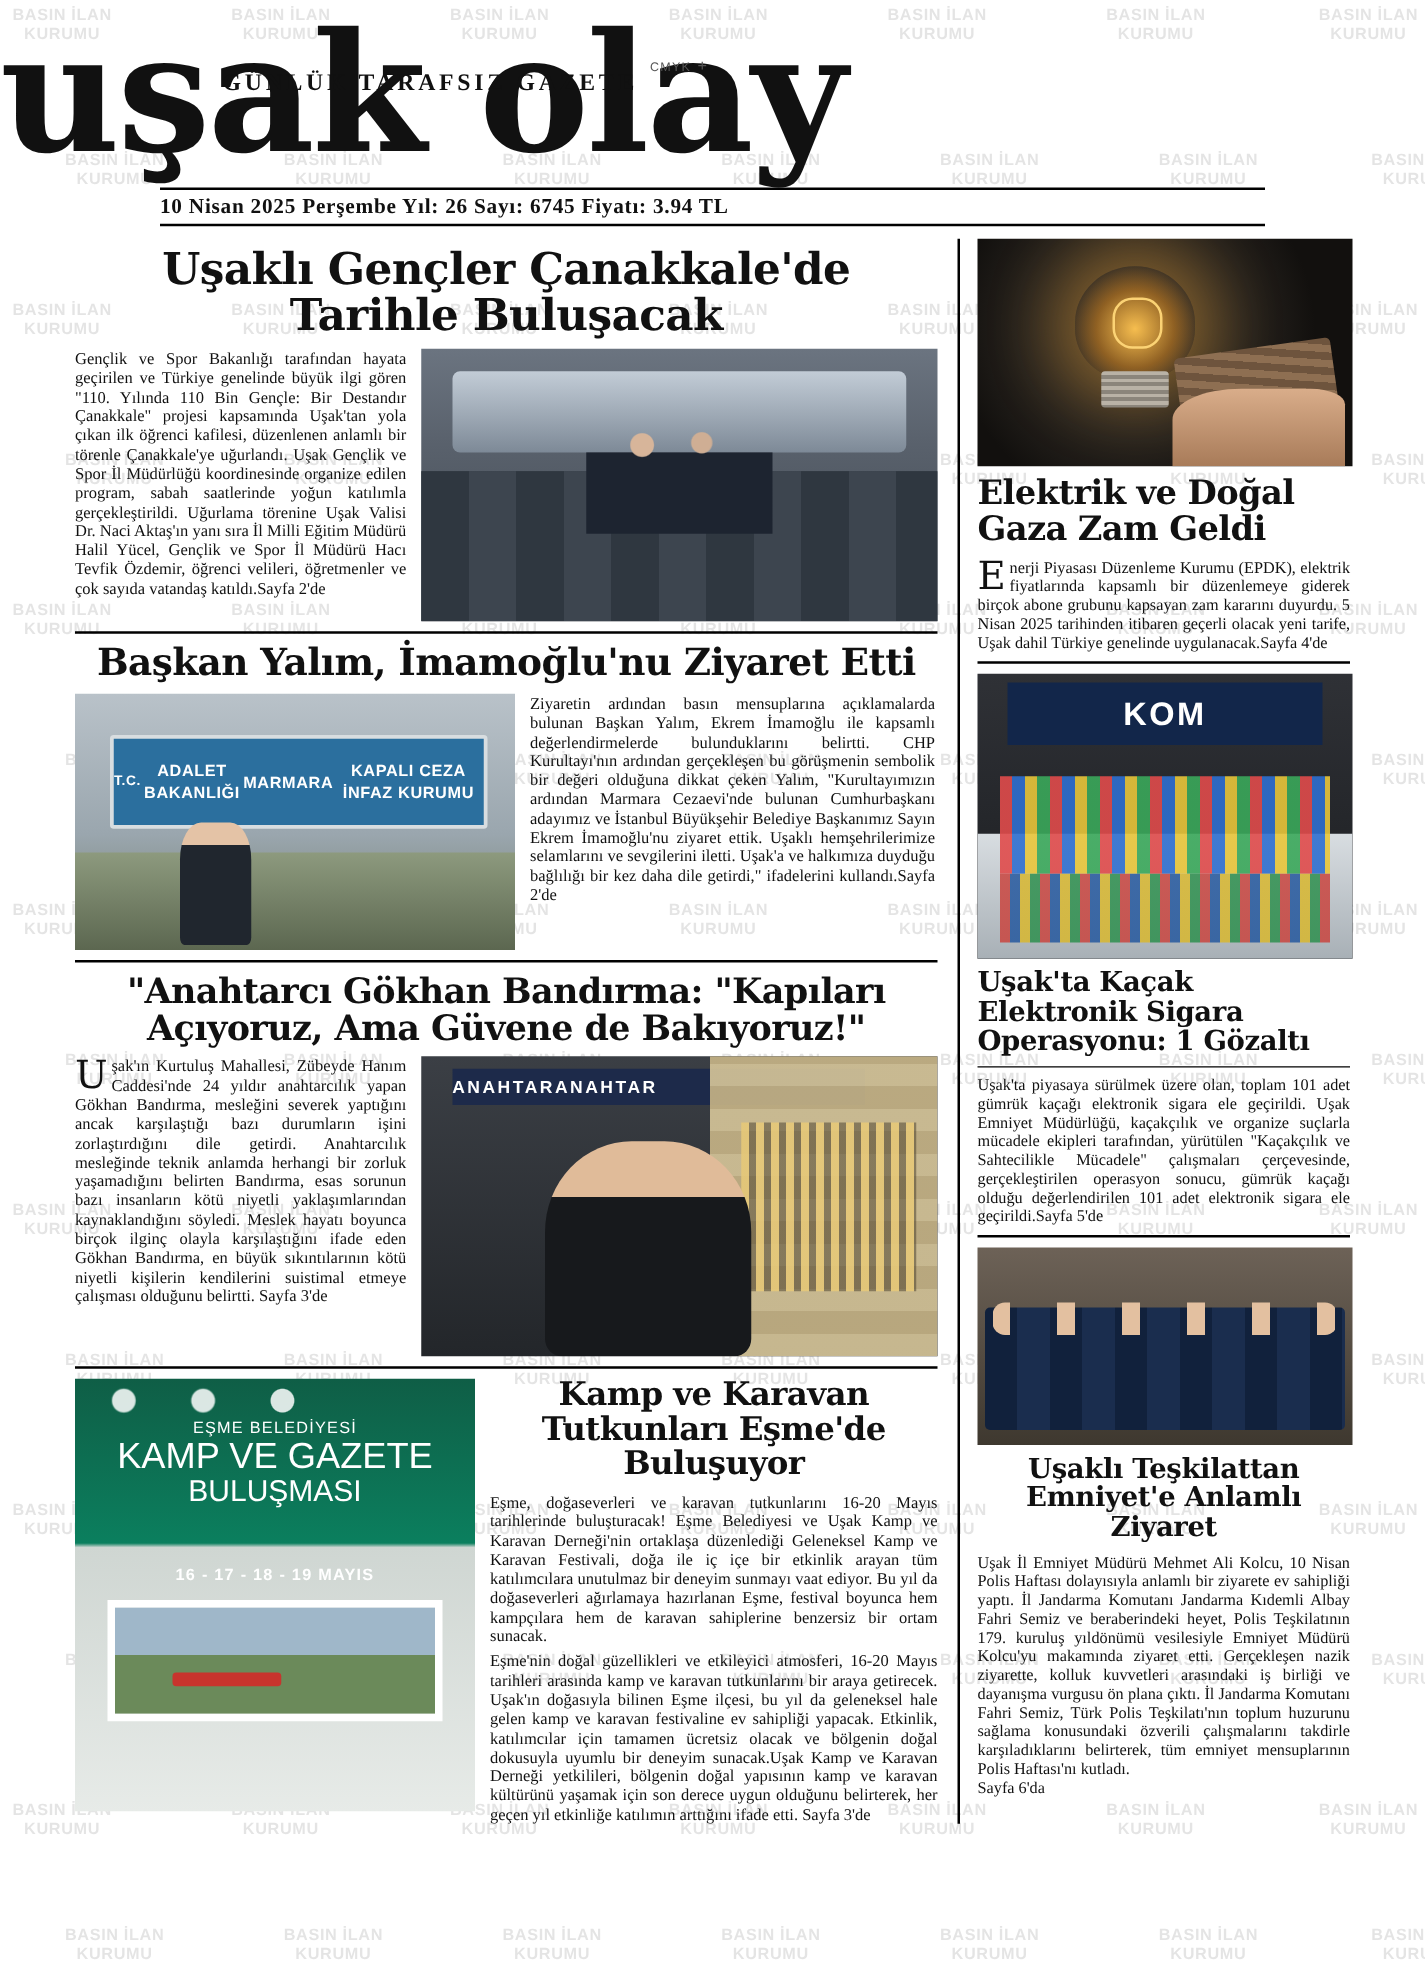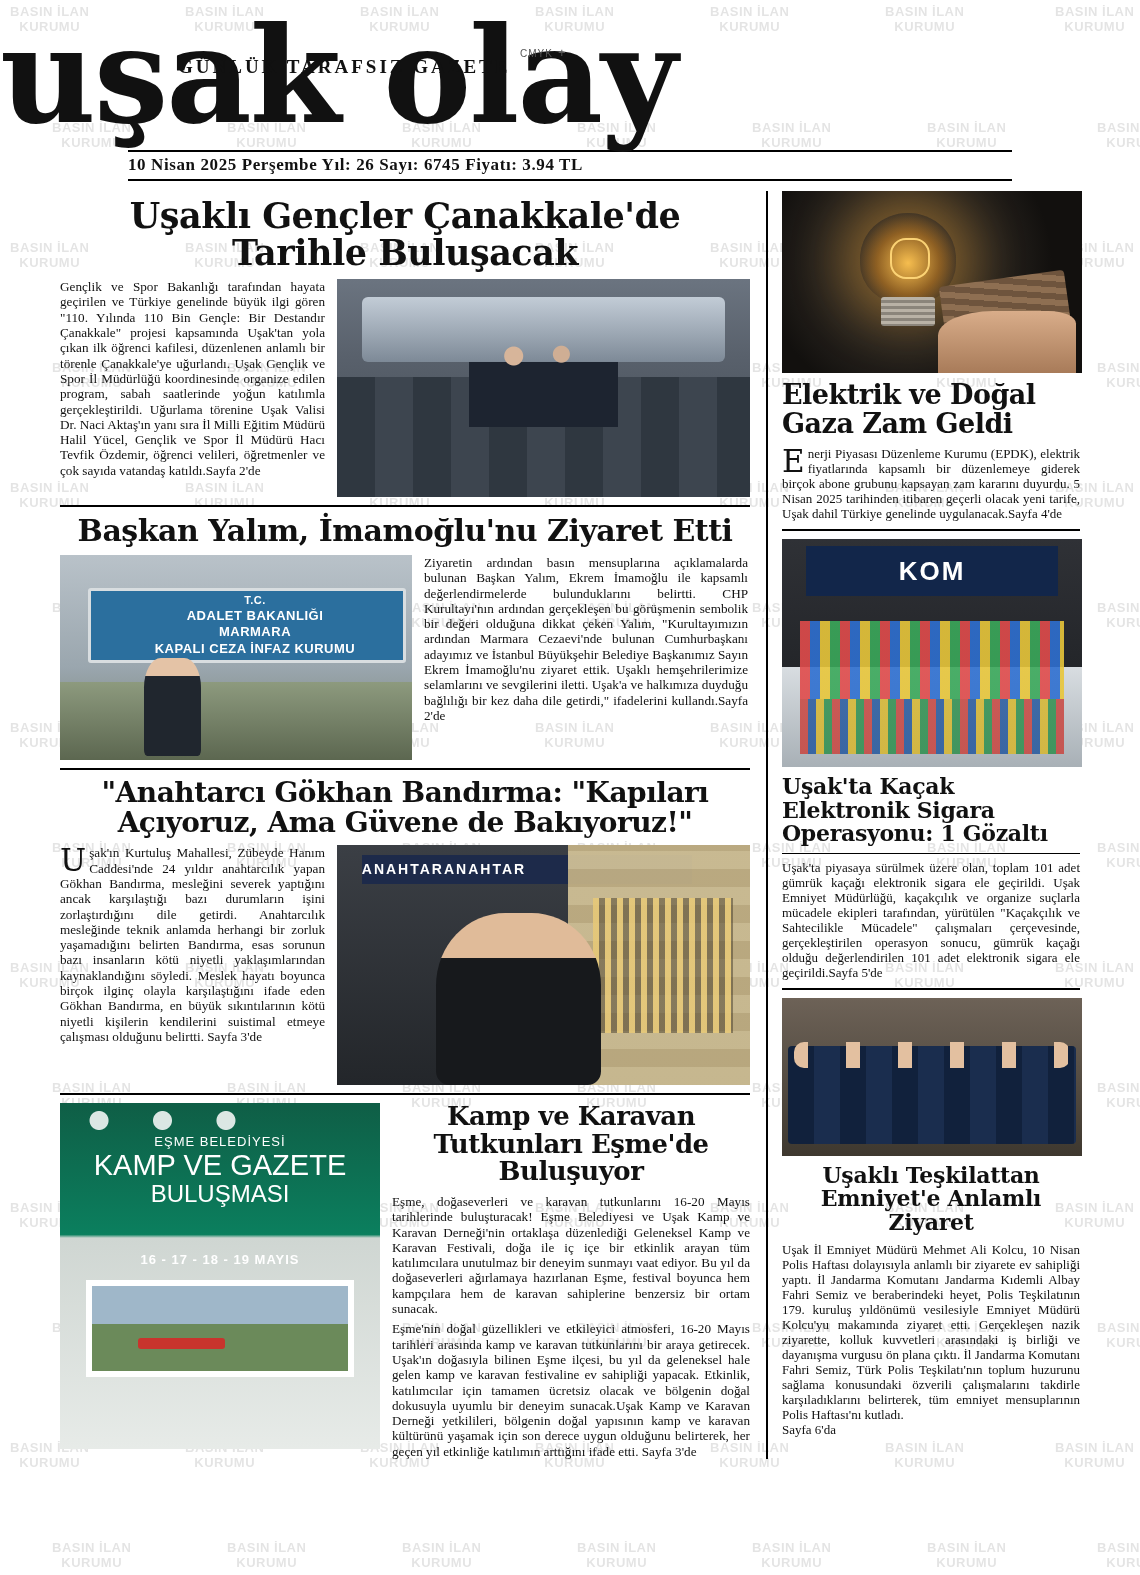--- a/index.html
+++ b/index.html
@@ -168,22 +168,22 @@
       radial-gradient(circle at 62% 20%, #cfae94 0 8px, transparent 9px),
       linear-gradient(180deg, transparent 28%, #1d2430 29%);
     z-index:2; }
 
   
   .ph-gate { background: linear-gradient(180deg,#b9c2c9 0%,#9aa6ae 55%,#6f7a66 100%); }
   .ph-gate .sign {
     position:absolute; left:8%; top:16%; width:84%; height:34%;
     background:#2b6f9e; border:3px solid #d8dde0; border-radius:3px;
     color:#fff; font-family:"Liberation Sans",sans-serif; font-weight:bold;
-    display:flex; flex-direction:column; align-items:center; justify-content:center;
-    line-height:1.25; font-size:13px; letter-spacing:.5px; text-align:center;padding-left:16px;
+    display:flex; flex-direction:row; align-items:center; justify-content:center;
+    line-height:1.25; font-size:13px; letter-spacing:.5px; text-align:center;
   }
   .ph-gate .sign .tc { font-size:11px; }
   .ph-gate::after{
     content:""; position:absolute; left:0; bottom:0; width:100%; height:38%;
     background: linear-gradient(180deg,#8d9a7e,#5c6750);
   }
   .ph-gate .man {
     position:absolute; left:24%; bottom:2%; width:16%; height:48%;
     background: linear-gradient(180deg,#e4c3a6 0 18%, #20262e 18% 100%);
     border-radius:30% 30% 6% 6%;

